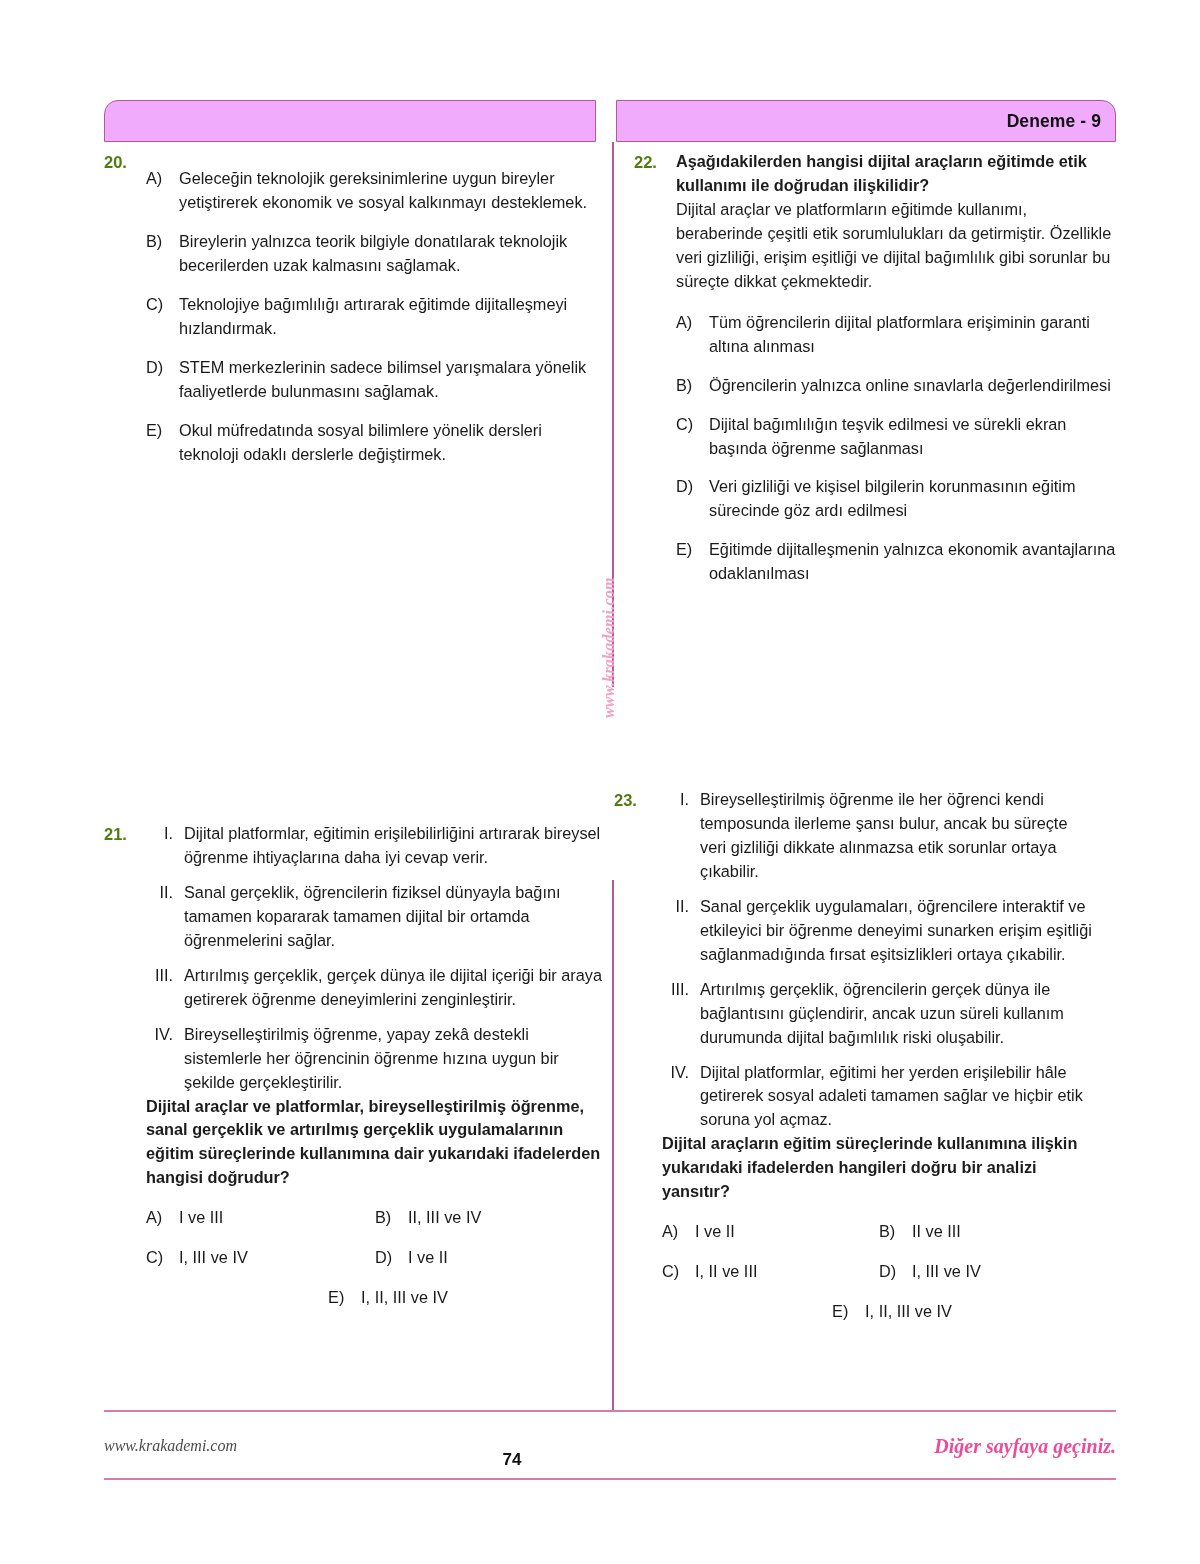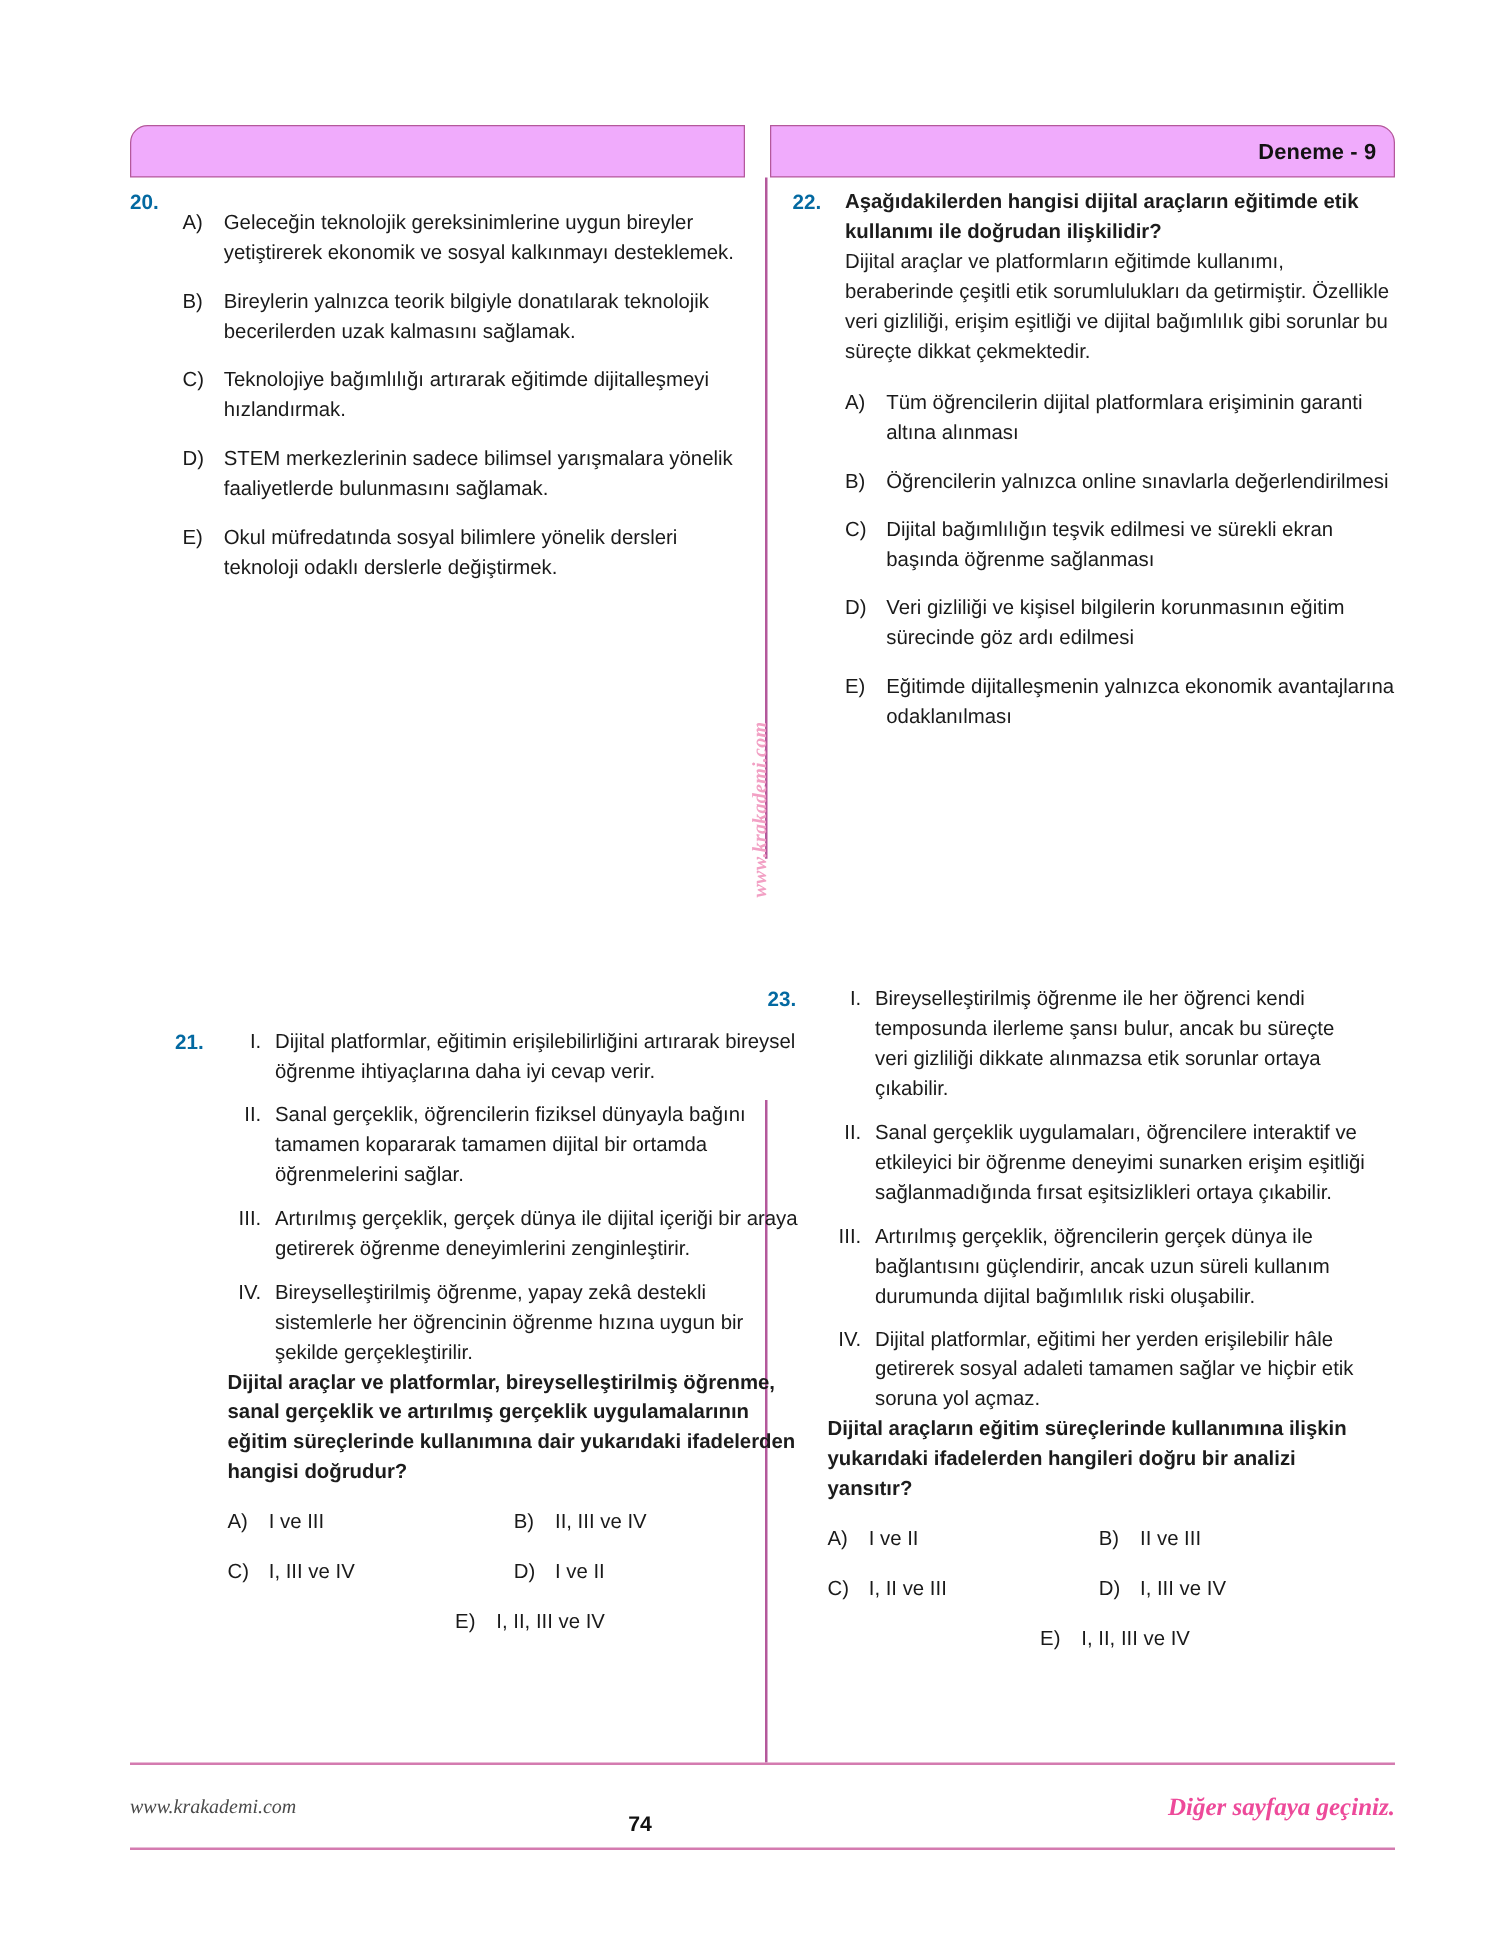--- a/index.html
+++ b/index.html
@@ -90,40 +90,39 @@
     top: 150px;
     width: 492px;
   }
   .col-left  { left: 104px; }
   .col-right { left: 634px; width: 482px; }
 
   .col-left-lower {
     position: absolute;
     left: 104px; top: 822px;
     width: 500px;
-    margin-left: 36px;
   }
   .col-right-lower {
     position: absolute;
     left: 614px; top: 788px;
     width: 482px;
   }
 
   
   .question {
     display: flex;
     align-items: flex-start;
   }
   .q-num {
     width: 42px;
     flex: 0 0 42px;
     font-size: 16.5px;
     font-weight: bold;
     line-height: 1.47;
-    color: #0369a1;
+    color: #4d7c0f;
   }
   .q-num.wide { width: 48px; flex: 0 0 48px; }
   .q-body { flex: 1 1 auto; }
 
   .stem {
     font-size: 16.3px;
     line-height: 1.47;
     color: #1c1c1c;
   }
   .stem.bold { font-weight: bold; }

